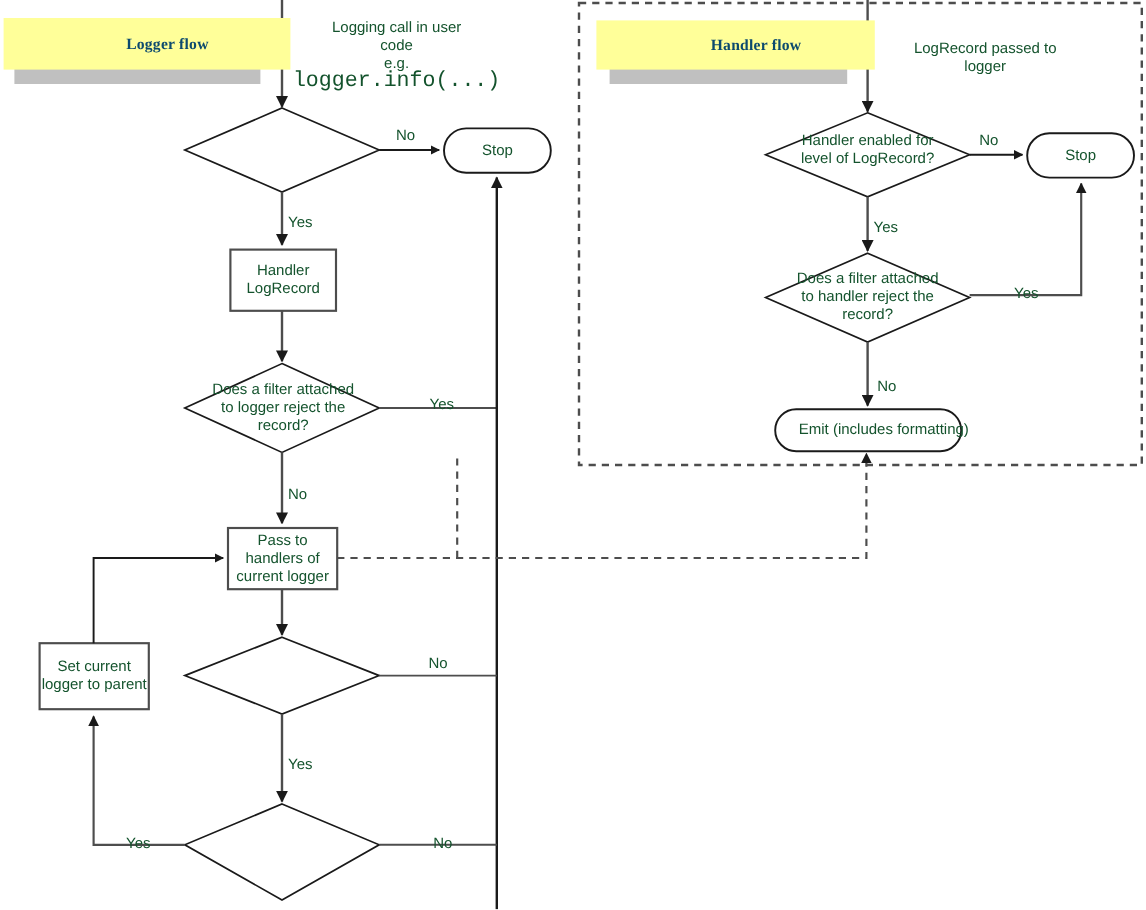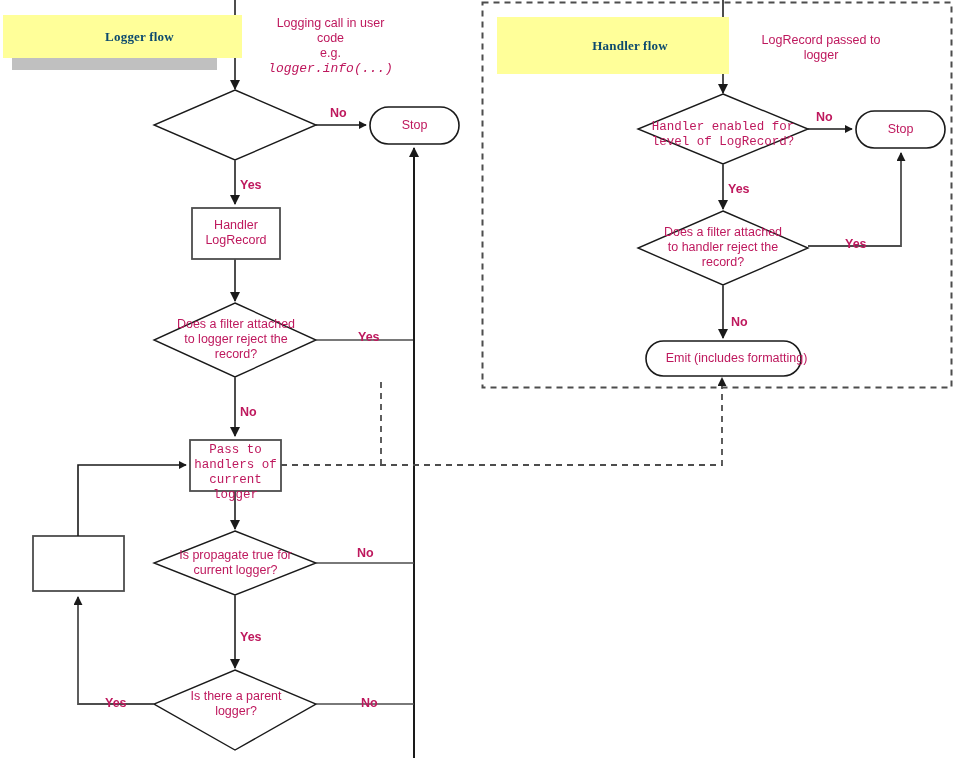--- a/index.html
+++ b/index.html
@@ -21,52 +21,50 @@
     position: absolute;
     left: 0;
     top: 0;
     width: 955px;
     height: 758px;
   }
   .node-text, .edge-label, .free-label {
     position: absolute;
     font-family: "Liberation Sans", sans-serif;
     font-size: 12.5px;
-    color: #be185d;
+    color: #14532d;
     line-height: 15px;
     text-align: center;
     white-space: pre-line;
     pointer-events: none;
   }
   .edge-label {
     text-align: right;
     white-space: nowrap;
-    font-weight: bold;
   }
   .title-box {
     position: absolute;
     background: #ffff99;
     color: #0c4a6e;
     font-weight: bold;
     font-size: 13px;
     font-family: Liberation Serif, serif;
     display: flex;
     align-items: center;
     justify-content: center;
     letter-spacing: 0.2px;
     padding-left: 34px;
   }
   .title-shadow {
     position: absolute;
     background: #c0c0c0;
   }
   .mono {
     font-family: "Liberation Mono", monospace;
-    font-size: 13px;
-    font-style: italic;
+    font-size: 18px;
   }
 </style>
 </head>
 <body>
 
 <div id="canvas">
 
   <svg id="flow-svg" viewBox="0 0 955 758" xmlns="http://www.w3.org/2000/svg">
     <defs>
       <marker id="arrow-dark" viewBox="0 0 10 10" refX="9" refY="5" markerWidth="5" markerHeight="5" orient="auto-start-reverse">
@@ -141,61 +139,59 @@
 
     <line x1="723" y1="285" x2="723" y2="338" stroke="#4d4d4d" stroke-width="2" marker-end="url(#arrow-dark)"></line>
 
     <rect x="646" y="341" width="155" height="35" rx="17.5" ry="17.5" fill="#ffffff" stroke="#1a1a1a" stroke-width="1.6"></rect>
   </svg>
 
   <div class="title-shadow" style="left:12px; top:26px; width:205px; height:44px;"></div>
   <div class="title-box" style="left:3px; top:15px; width:205px; height:43px;">Logger flow</div>
 
   <div class="title-shadow" style="left:508px; top:28px; width:198px; height:42px;"></div>
-  <div class="title-box" style="left:497px; top:17px; width:198px; height:57px;">Handler flow</div>
+  <div class="title-box" style="left:497px; top:17px; width:198px; height:41px;">Handler flow</div>
 
   <div class="free-label" style="left:243px; top:16px; width:175px;">Logging call in user
 code
 e.g.</div>
   <div class="free-label mono" style="left:243px; top:61px; width:175px;">logger.info(...)</div>
 
 
   <div class="node-text" style="left:370px; top:118px; width:89px;">Stop</div>
 
   <div class="node-text" style="left:192px; top:218px; width:88px;">Handler
 LogRecord</div>
 
   <div class="node-text" style="left:150px; top:317px; width:172px;">Does a filter attached
 to logger reject the
 record?</div>
 
-  <div class="node-text" style="left:190px; top:443px; width:91px;font-family:Liberation Mono, monospace;">Pass to
+  <div class="node-text" style="left:190px; top:443px; width:91px;">Pass to
 handlers of
 current logger</div>
 
-  <div class="node-text" style="left:150px; top:548px; width:171px;">Is propagate true for
-current logger?</div>
-
-
-  <div class="node-text" style="left:160px; top:689px; width:152px;">Is there a parent
-logger?</div>
+
+  <div class="node-text" style="left:30px; top:548px; width:97px;">Set current
+logger to parent</div>
+
 
   <div class="edge-label" style="left:330px; top:106px;">No</div>
   <div class="edge-label" style="left:240px; top:178px;">Yes</div>
   <div class="edge-label" style="left:358px; top:330px;">Yes</div>
   <div class="edge-label" style="left:240px; top:405px;">No</div>
   <div class="edge-label" style="left:357px; top:546px;">No</div>
   <div class="edge-label" style="left:240px; top:630px;">Yes</div>
   <div class="edge-label" style="left:105px; top:696px;">Yes</div>
   <div class="edge-label" style="left:361px; top:696px;">No</div>
 
   <div class="free-label" style="left:731px; top:33px; width:180px;">LogRecord passed to
 logger</div>
 
-  <div class="node-text" style="left:634px; top:120px; width:178px;font-family:Liberation Mono, monospace;">Handler enabled for
+  <div class="node-text" style="left:634px; top:110px; width:178px;">Handler enabled for
 level of LogRecord?</div>
 
   <div class="node-text" style="left:856px; top:122px; width:89px;">Stop</div>
 
   <div class="node-text" style="left:636px; top:225px; width:174px;">Does a filter attached
 to handler reject the
 record?</div>
 
   <div class="node-text" style="left:646px; top:351px; width:181px;">Emit (includes formatting)</div>
 

